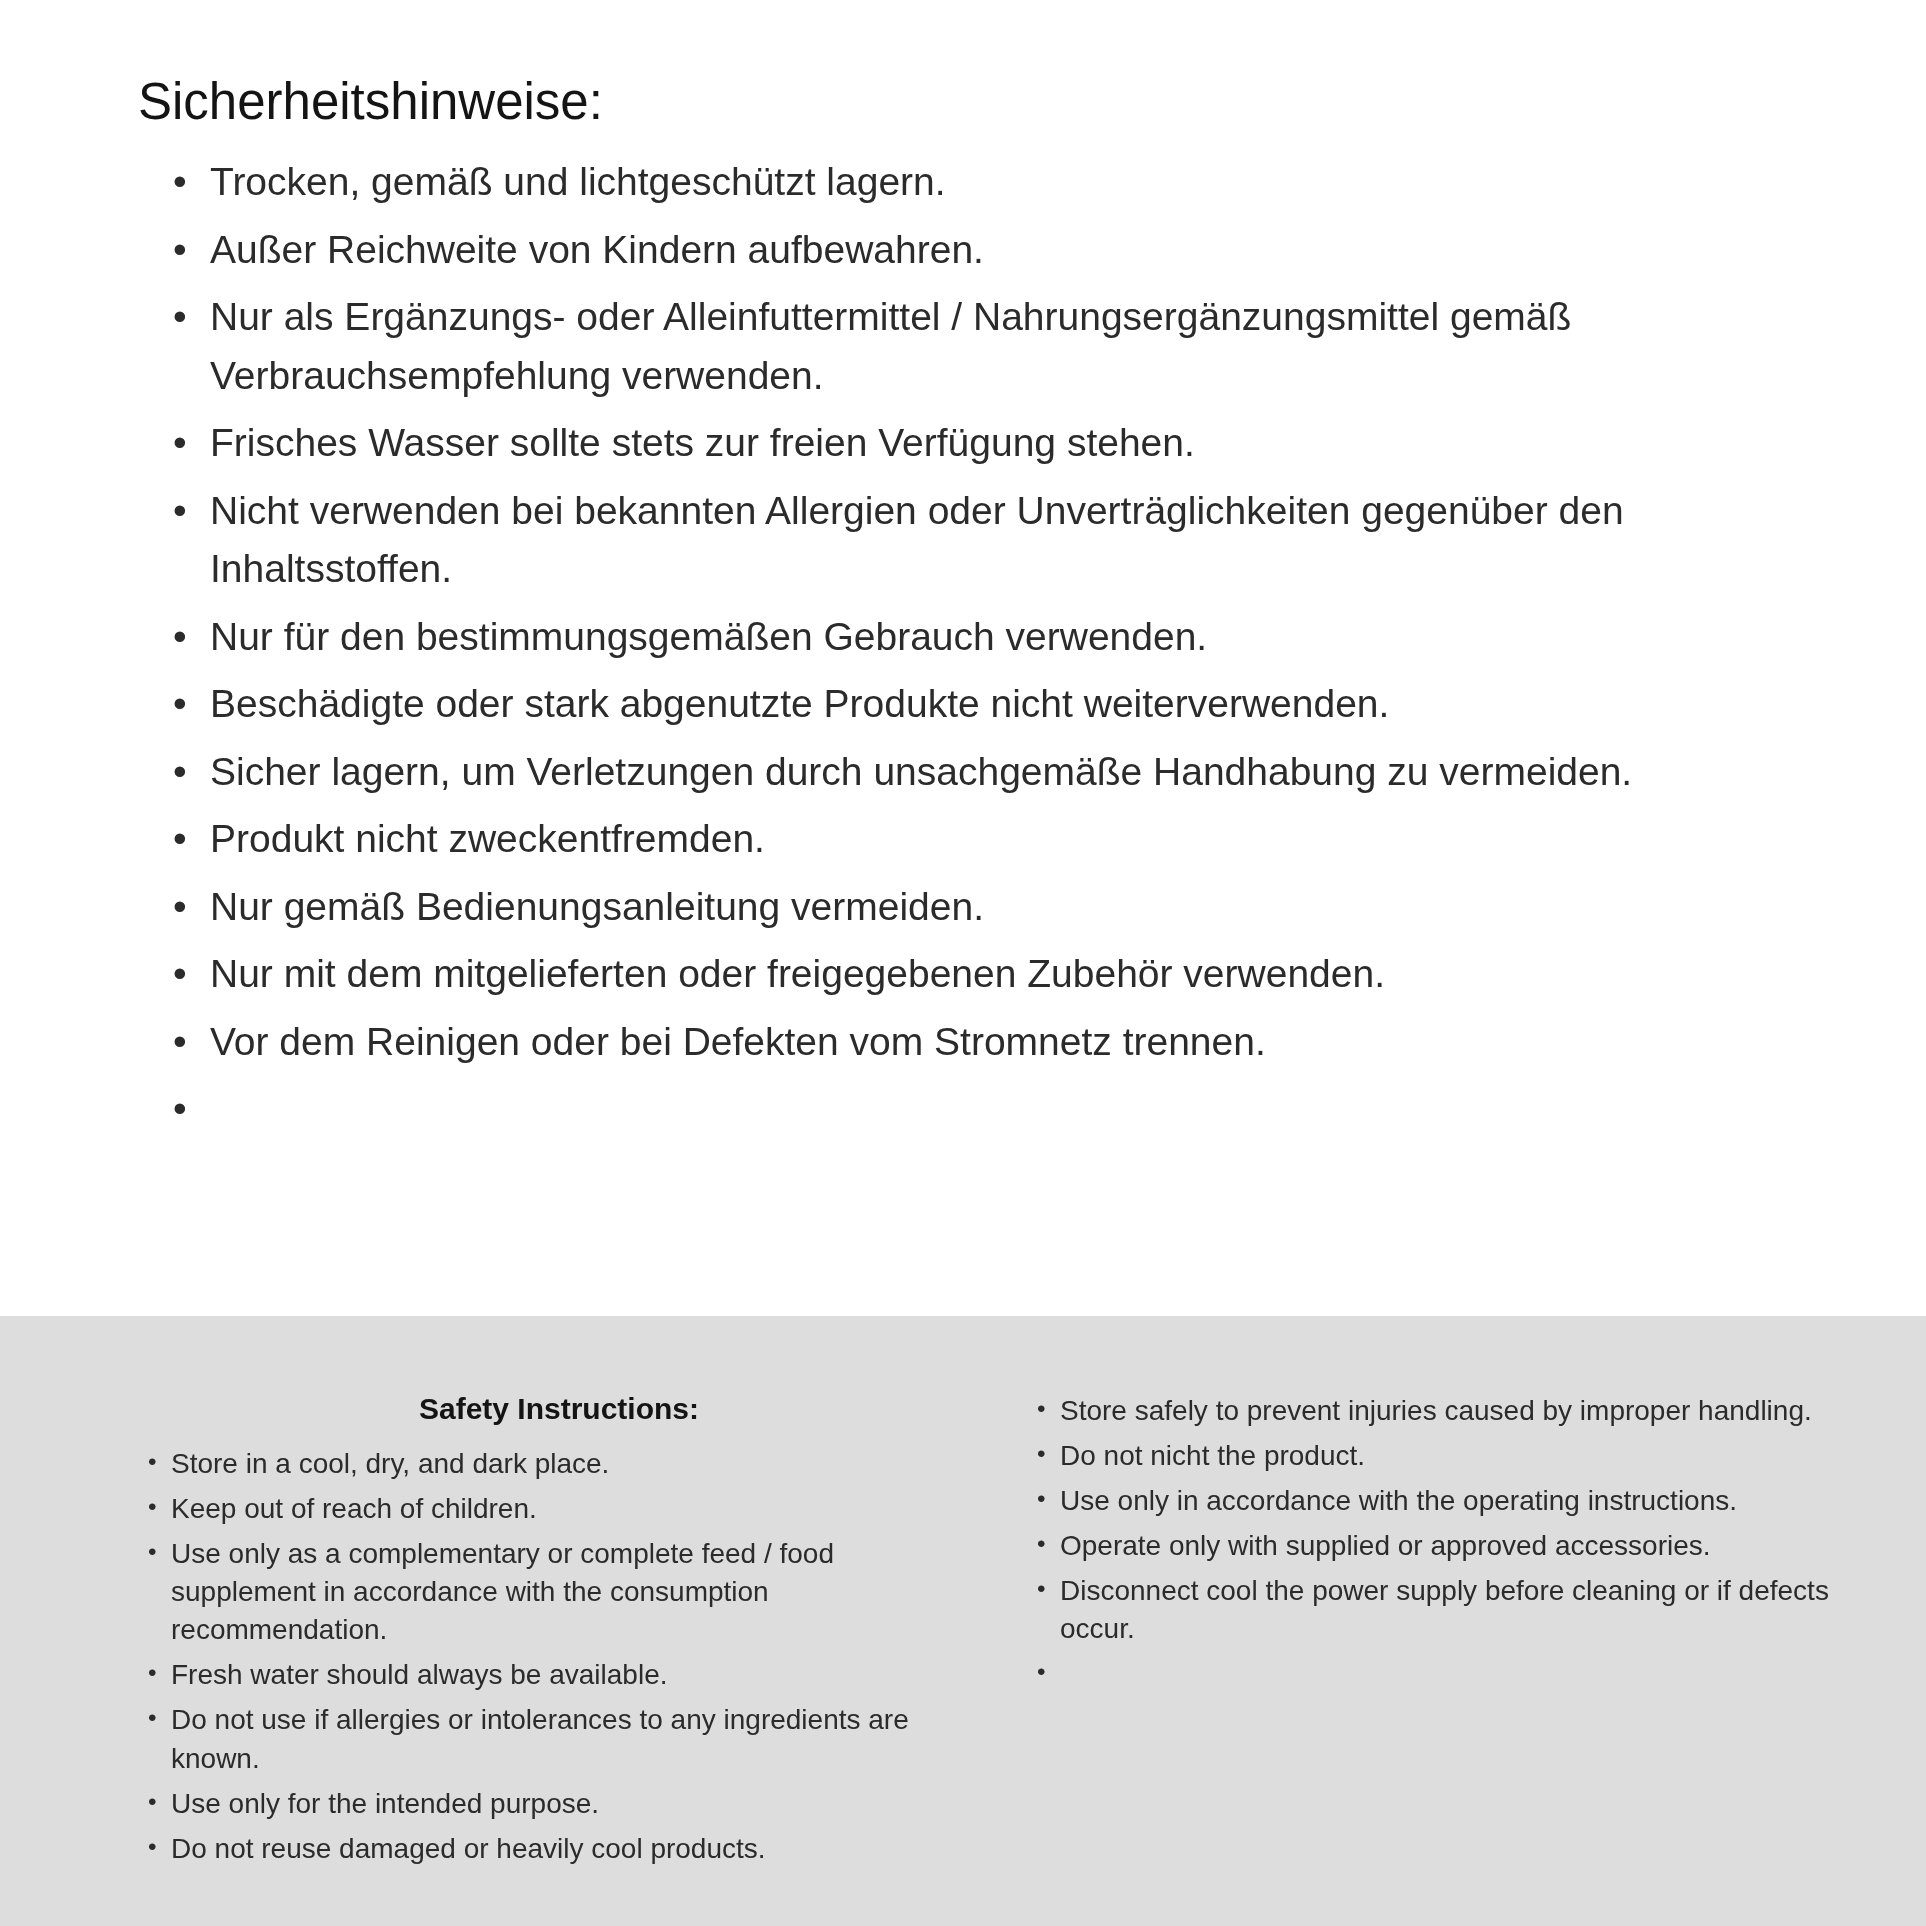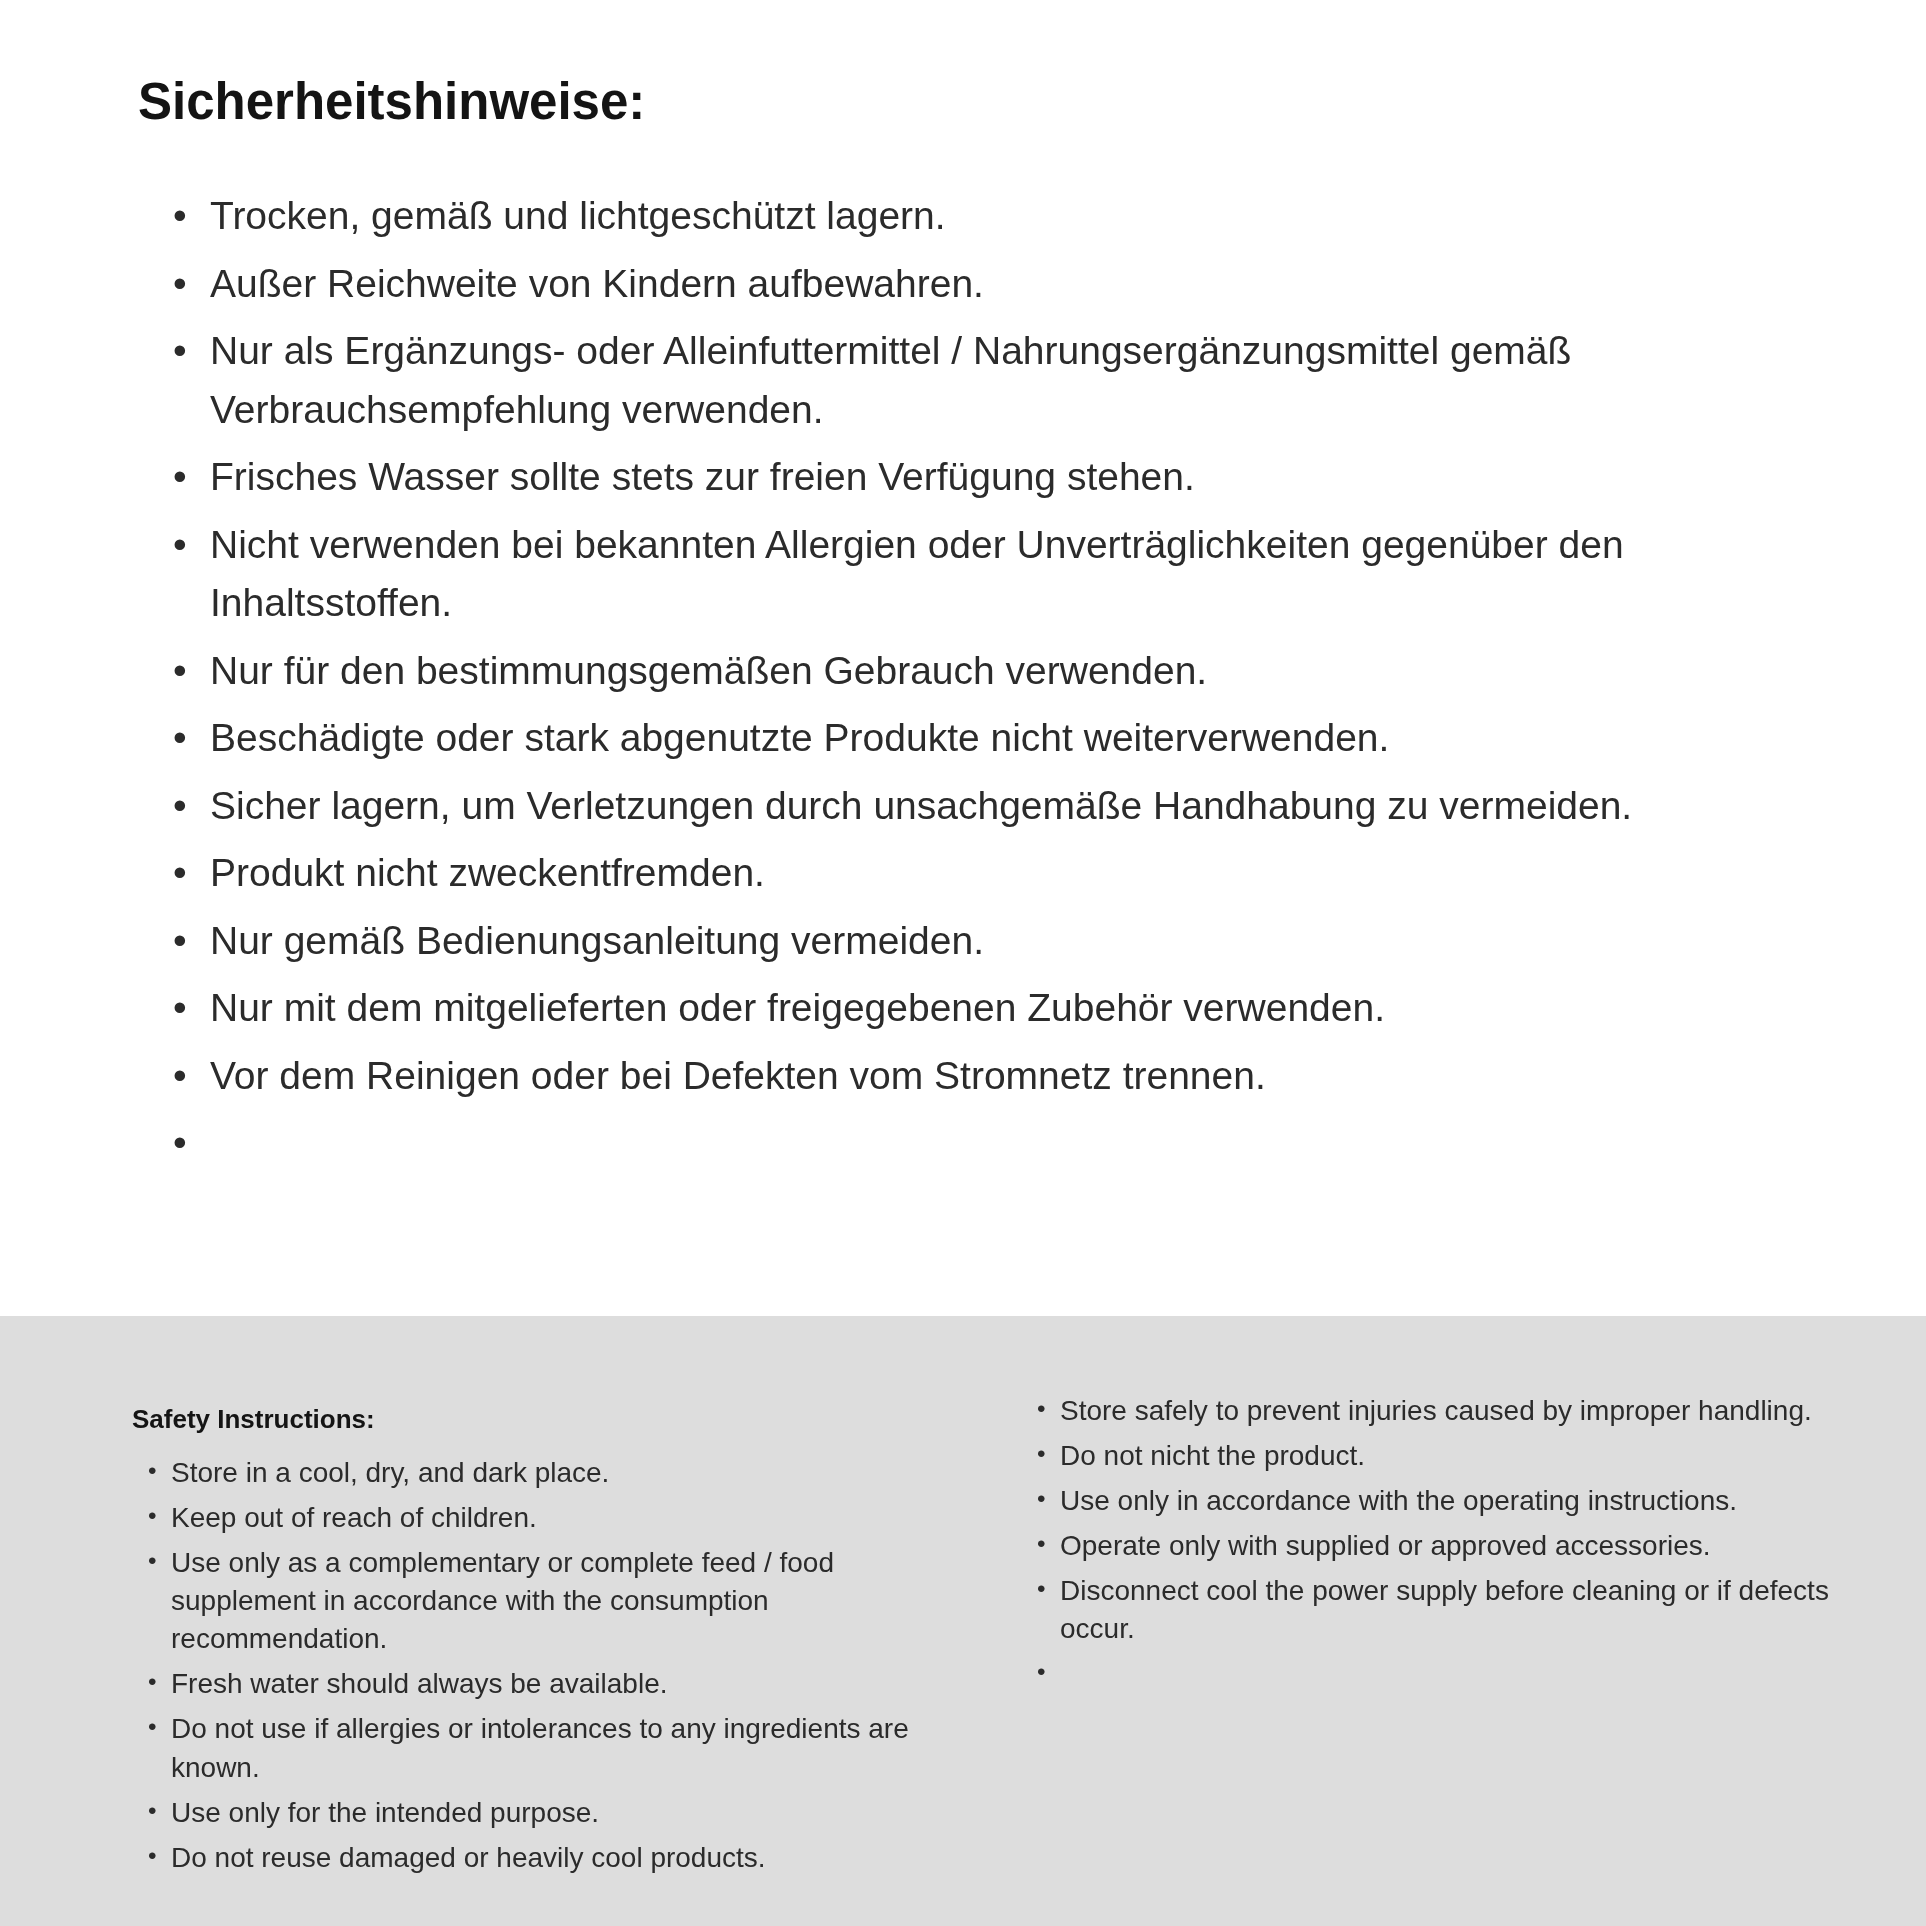--- a/index.html
+++ b/index.html
@@ -12,23 +12,23 @@
     overflow: hidden;
   }
 
   
   .de-section {
     box-sizing: border-box;
     height: 1316px;
     padding: 72px 218px 0 138px;
   }
   .de-title {
-    margin: 0 0 56px 0;
+    margin: 0 0 22px 0;
     font-size: 51px;
-    font-weight: 700;
+    font-weight: 400;
     color: var(--heading, #141414);
   }
   .de-list {
     list-style: none;
     margin: 0;
     padding: 0 0 0 35px;
   }
   .de-list li {
     position: relative;
     padding-left: 37px;
@@ -48,24 +48,25 @@
     box-sizing: border-box;
     height: 610px;
     background: var(--footer-bg, #dddddd);
     padding: 76px 71px 0 132px;
     display: flex;
     gap: 51px;
   }
   .en-col-left  { width: 854px; flex: none; }
   .en-col-right { width: 796px; flex: none; }
   .en-title {
-    margin: 12px 0 19px 0;
-    font-size: 26px;
+    margin: 0 0 19px 0;
+    font-size: 30px;
     font-weight: 700;
     color: var(--heading, #141414);
+    text-align: center;
   }
   .en-list {
     list-style: none;
     margin: 0;
     padding: 0 0 0 16px;
   }
   .en-col-right .en-list { padding-left: 0; }
   .en-list li {
     position: relative;
     padding-left: 23px;

